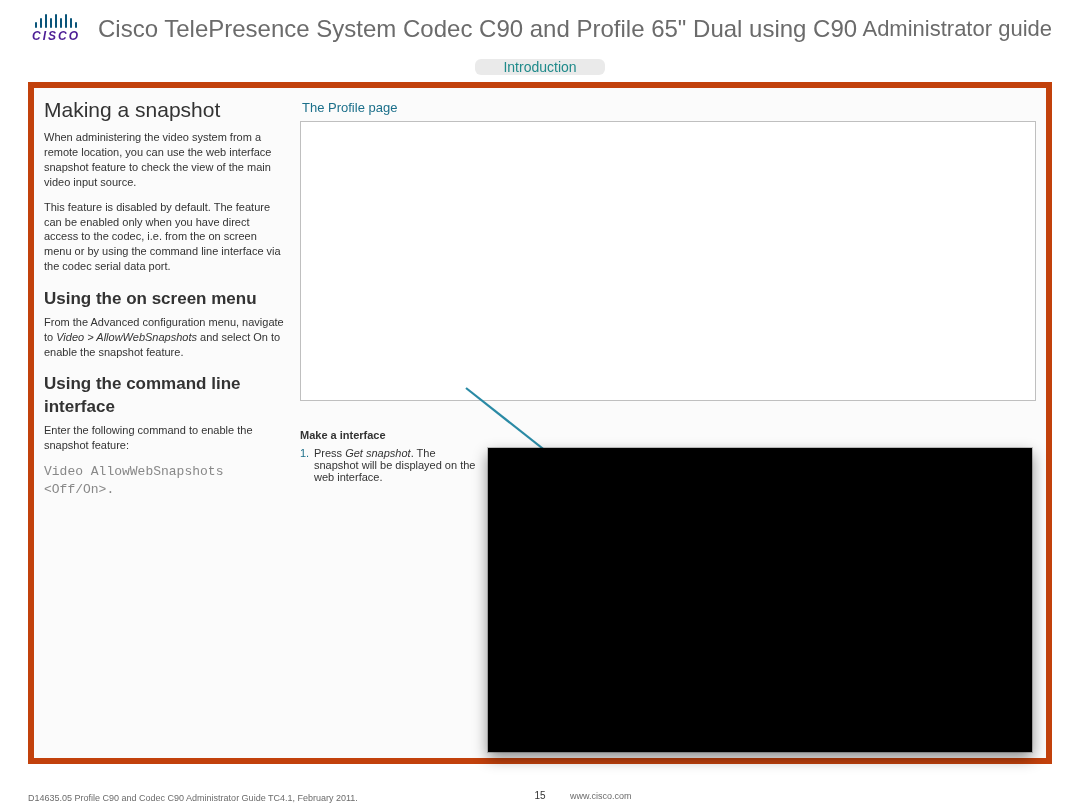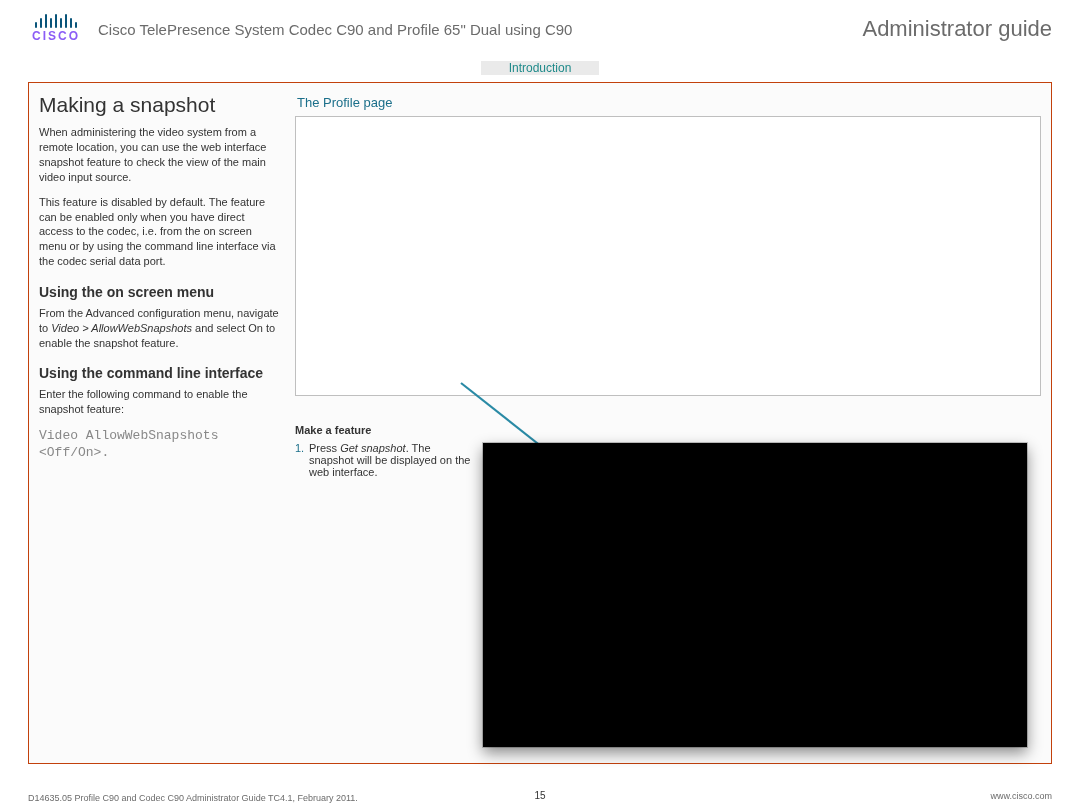--- a/index.html
+++ b/index.html
@@ -34,69 +34,71 @@
   .logo-bars span {
     width: 2px;
     background: #0a557a;
     border-radius: 1px;
   }
   .b1{height:6px}.b2{height:10px}.b3{height:14px}.b4{height:10px}.b5{height:14px}.b6{height:10px}.b7{height:14px}.b8{height:10px}.b9{height:6px}
   .logo-text {
     font-size: 12px;
     font-weight: bold;
     letter-spacing: 2px;
-    color: #8b5cf6;
+    color: #4c1d95;
     text-align: center;
+    font-style: italic;
   }
   .header-title {
     flex: 1;
     color: #6b6b6b;
-    font-size: 15px;
+    font-size: 24px;
     font-weight: 400;
   }
   .header-right {
     color: #6b6b6b;
     font-size: 22px;
     font-weight: 400;
   }
   .subnav {
     text-align: center;
     margin: 10px 0 6px 0;
   }
   .subnav-tab {
     display: inline-block;
     background: #eaeaea;
     color: #1f8a8a;
-    font-size: 12px;
+    font-size: 14px;
     padding: 0 28px;
+    border-radius: 6px;
   }
   .content {
     margin: 0 28px;
-    border: 1px solid #c2410c;
+    border: 6px solid #c2410c;
     background: #fbfbfb;
     height: 682px;
     padding: 8px 10px 10px 10px;
     display: flex;
     position: relative;
   }
   .left-col {
     width: 256px;
     padding-right: 16px;
     font-size: 11px;
     color: #333;
     line-height: 1.35;
   }
   .left-col h1 {
     font-size: 21px;
     font-weight: 400;
     color: #333;
     margin-bottom: 6px;
   }
   .left-col p { margin-bottom: 10px; }
-  .left-col .sub { font-weight: bold; margin-top: 14px; margin-bottom: 4px; font-size: 14px; }
+  .left-col .sub { font-weight: bold; margin-top: 14px; margin-bottom: 4px; font-size: 17px; }
   .left-col .mono { font-family: "Courier New", monospace; font-size: 13px; color: #888; }
   .left-col em { }
   .right-col {
     flex: 1;
     position: relative;
   }
   .panel-title {
     color: #1b6f8a;
     font-size: 13px;
     margin: 4px 0 6px 2px;
@@ -143,21 +145,21 @@
     bottom: 6px;
     left: 28px;
     right: 28px;
     display: flex;
     align-items: flex-end;
     font-size: 9px;
     color: #6b6b6b;
   }
   .footer .fleft { flex: 1; line-height: 1.3; }
   .footer .fcenter { flex: 0 0 60px; text-align: center; font-size: 10px; color:#333; padding-bottom:4px;}
-  .footer .fright { flex: 1; text-align: right; padding-bottom:4px;}
+  .footer .fright { flex: 1; padding-bottom:4px;}
 </style>
 </head>
 <body>
 
 <div class="header">
   <div class="logo">
     <div class="logo-bars">
       <span class="b1"></span>
         <span class="b2"></span>
         <span class="b3"></span>
@@ -199,21 +201,21 @@
     <svg class="arrow" viewBox="0 0 140 110">
       <defs>
         <marker id="ah" markerWidth="8" markerHeight="8" refX="6" refY="3" orient="auto">
           <path d="M0,0 L7,3 L0,6 Z" fill="#2a8aa5"></path>
         </marker>
       </defs>
       <line x1="6" y1="6" x2="120" y2="96" stroke="#2a8aa5" stroke-width="2.2" marker-end="url(#ah)"></line>
     </svg>
 
     <div class="steps">
-      <div class="step-title">Make a feature</div>
+      <div class="step-title">Make a interface</div>
       <ol>
         <li>
           <span class="num">1.</span>
           <span>
             <span>Press </span><em>Get snapshot</em><span>. The snapshot will be displayed on the web interface.</span>
           </span>
         </li>
       </ol>
     </div>
 

